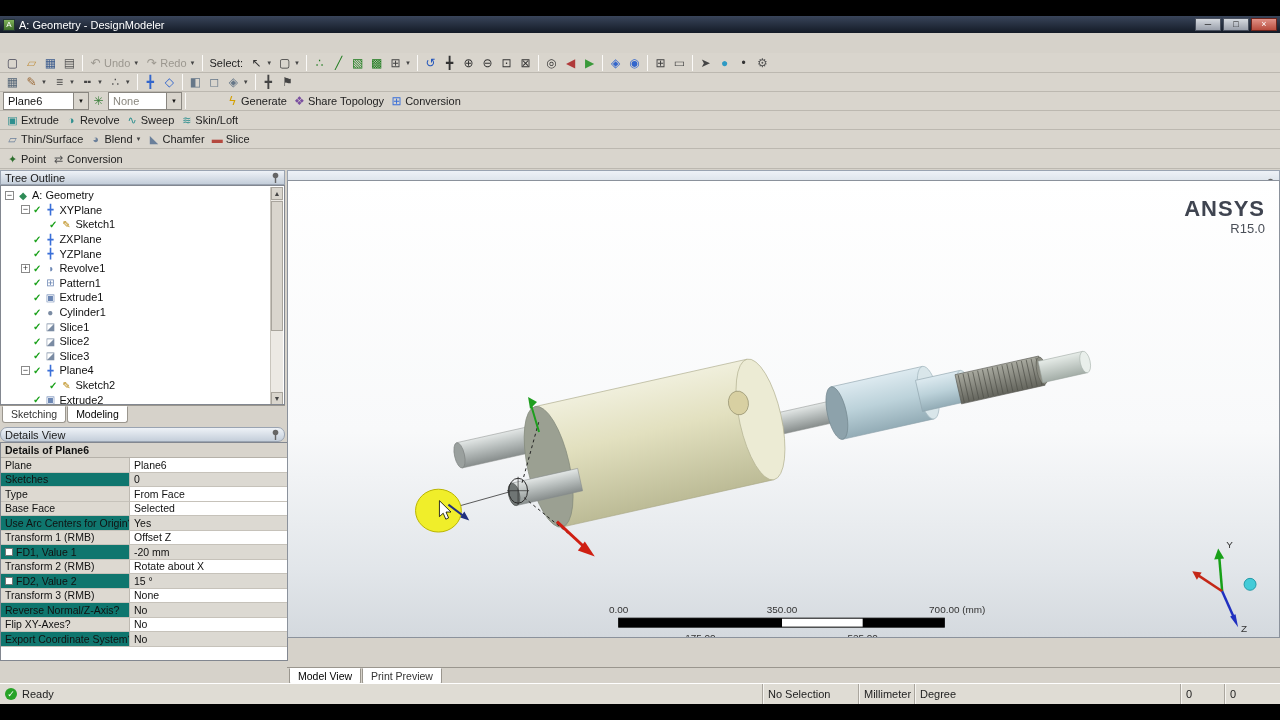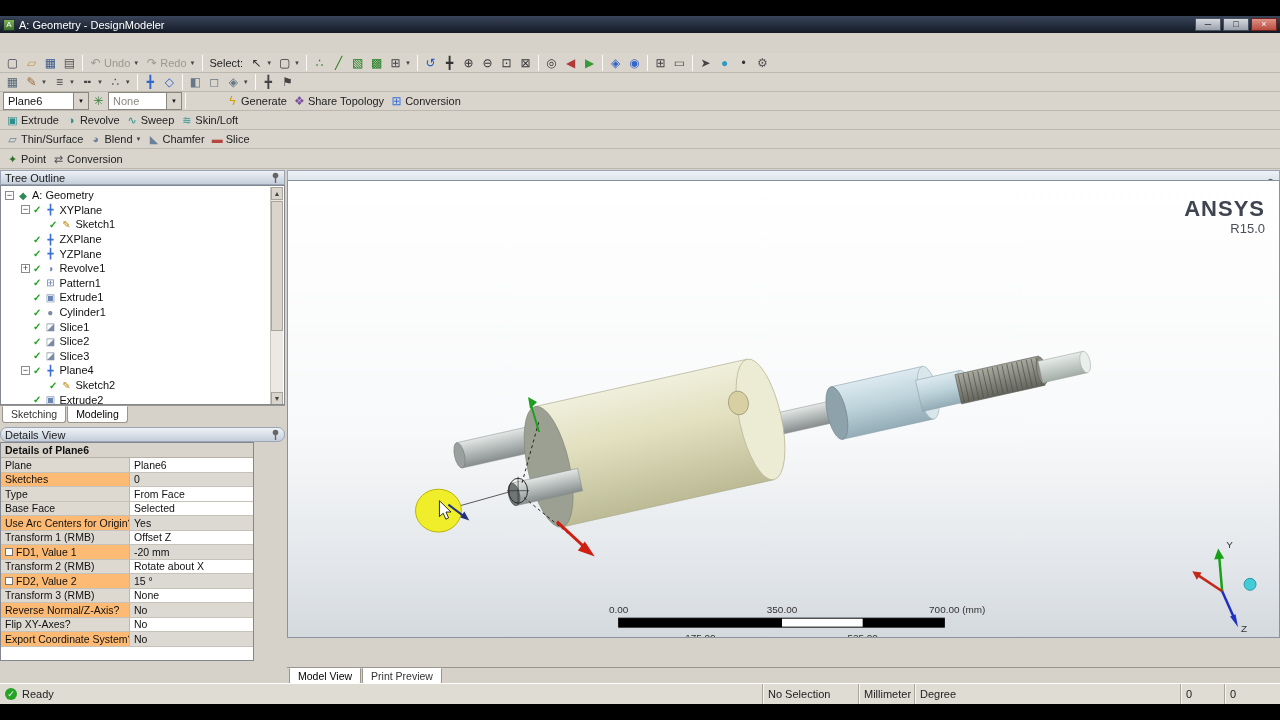--- a/index.html
+++ b/index.html
@@ -57,21 +57,21 @@
   .tab-row{display:flex;align-items:flex-start;padding-left:2px;background:#d6d2ca;border-top:1px solid #9a968e;}
   .ptab{font-size:10.5px;padding:1px 8px 2px 8px;border:1px solid #9a968e;border-top:1px solid #fff;background:#ffffff;margin-right:1px;border-radius:0 0 3px 3px;color:#333;}
   .ptab.active{background:#fff;color:#000;}
 
   
   .dv-box{background:#fff;border:1px solid #828790;overflow:hidden;}
   .dv-title{height:15px;background:#d8d4cc;border-bottom:1px solid #b5b1a9;font-weight:bold;display:flex;align-items:center;padding-left:4px;font-size:10.5px;}
   .dv-row{display:flex;height:14.5px;font-size:10.5px;}
   .dv-label{flex:0 0 129px;background:#ddd9d1;border-right:1px solid #bdb9b1;border-bottom:1px solid #c6c2ba;display:flex;align-items:center;padding-left:4px;gap:3px;white-space:nowrap;overflow:hidden;}
   .dv-value{flex:1;background:#fff;border-bottom:1px solid #c6c2ba;display:flex;align-items:center;padding-left:4px;white-space:nowrap;overflow:hidden;}
-  .dv-row.alt .dv-label{background:#fdba74;}
+  .dv-row.alt .dv-label{background:#0f766e;}
   .dv-row.alt .dv-value{background:#dcd9d2;}
   .dv-check{width:8px;height:8px;border:1px solid #777;background:#fff;flex:0 0 8px;}
 
   
   .gfx{left:287px;top:164px;width:993px;height:458px;border:1px solid #8b929c;background:linear-gradient(180deg,#ffffff 0%,#f8f9fa 55%,#e2e6ea 85%,#d4d9de 100%);overflow:hidden;}
   .brand{position:absolute;right:14px;top:16px;text-align:right;}
   .brand-main{font-size:22px;font-weight:bold;color:#3f4450;letter-spacing:1px;line-height:24px;}
   .brand-sub{font-size:13px;color:#4a4f58;}
   svg text{font-family:"Liberation Sans",sans-serif;font-size:10px;fill:#333;}
 
@@ -439,21 +439,21 @@
         <div class="ptab active">Modeling</div>
       </div>
 
     <div class="panel-header abs" style="left:0;top:411px;width:285px;height:15px;border-radius:7px;">
       <span>Details View</span>
       <svg width="9" height="11">
           <circle cx="4.5" cy="3.5" r="2.8" fill="#666"></circle>
           <line x1="4.5" y1="6" x2="4.5" y2="11" stroke="#666" stroke-width="1.4"></line>
         </svg>
     </div>
-    <div class="dv-box abs" style="left:0;top:426px;width:254px;height:219px;">
+    <div class="dv-box abs" style="left:0;top:426px;width:288px;height:219px;">
       <div class="dv-title">Details of Plane6</div>
       <div>
           <div class="dv-row">
             <div class="dv-label">
               <div>Plane</div>
             </div>
             <div class="dv-value">Plane6</div>
           </div>
           <div class="dv-row alt">
             <div class="dv-label">

